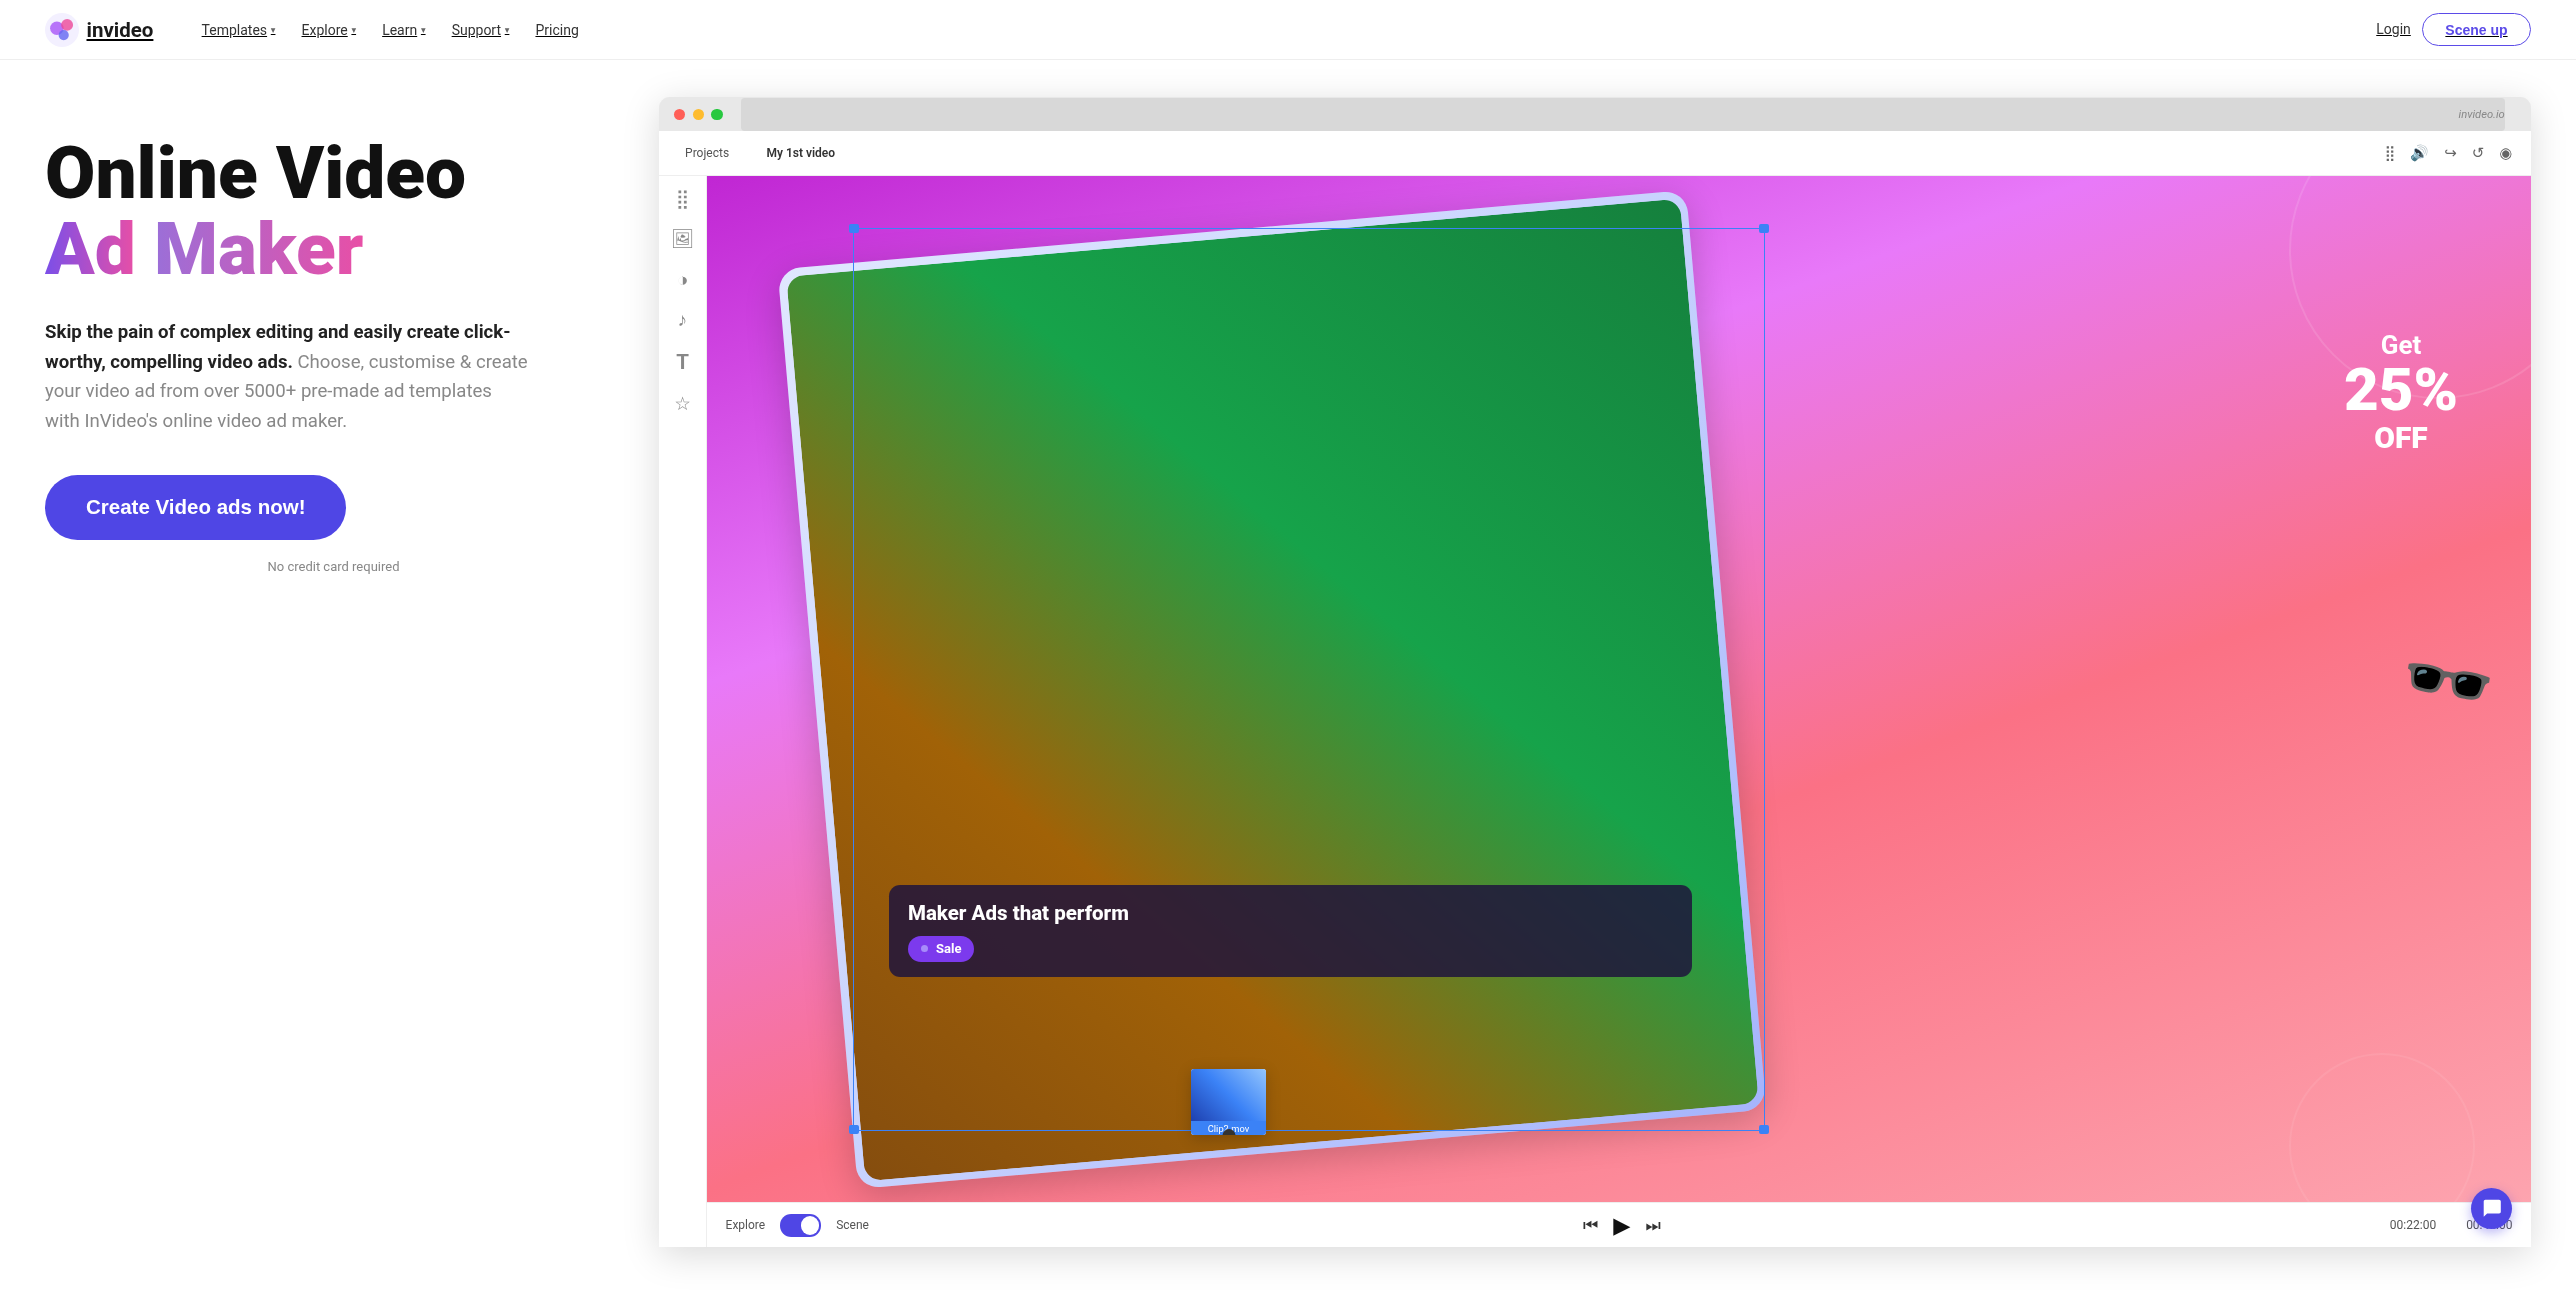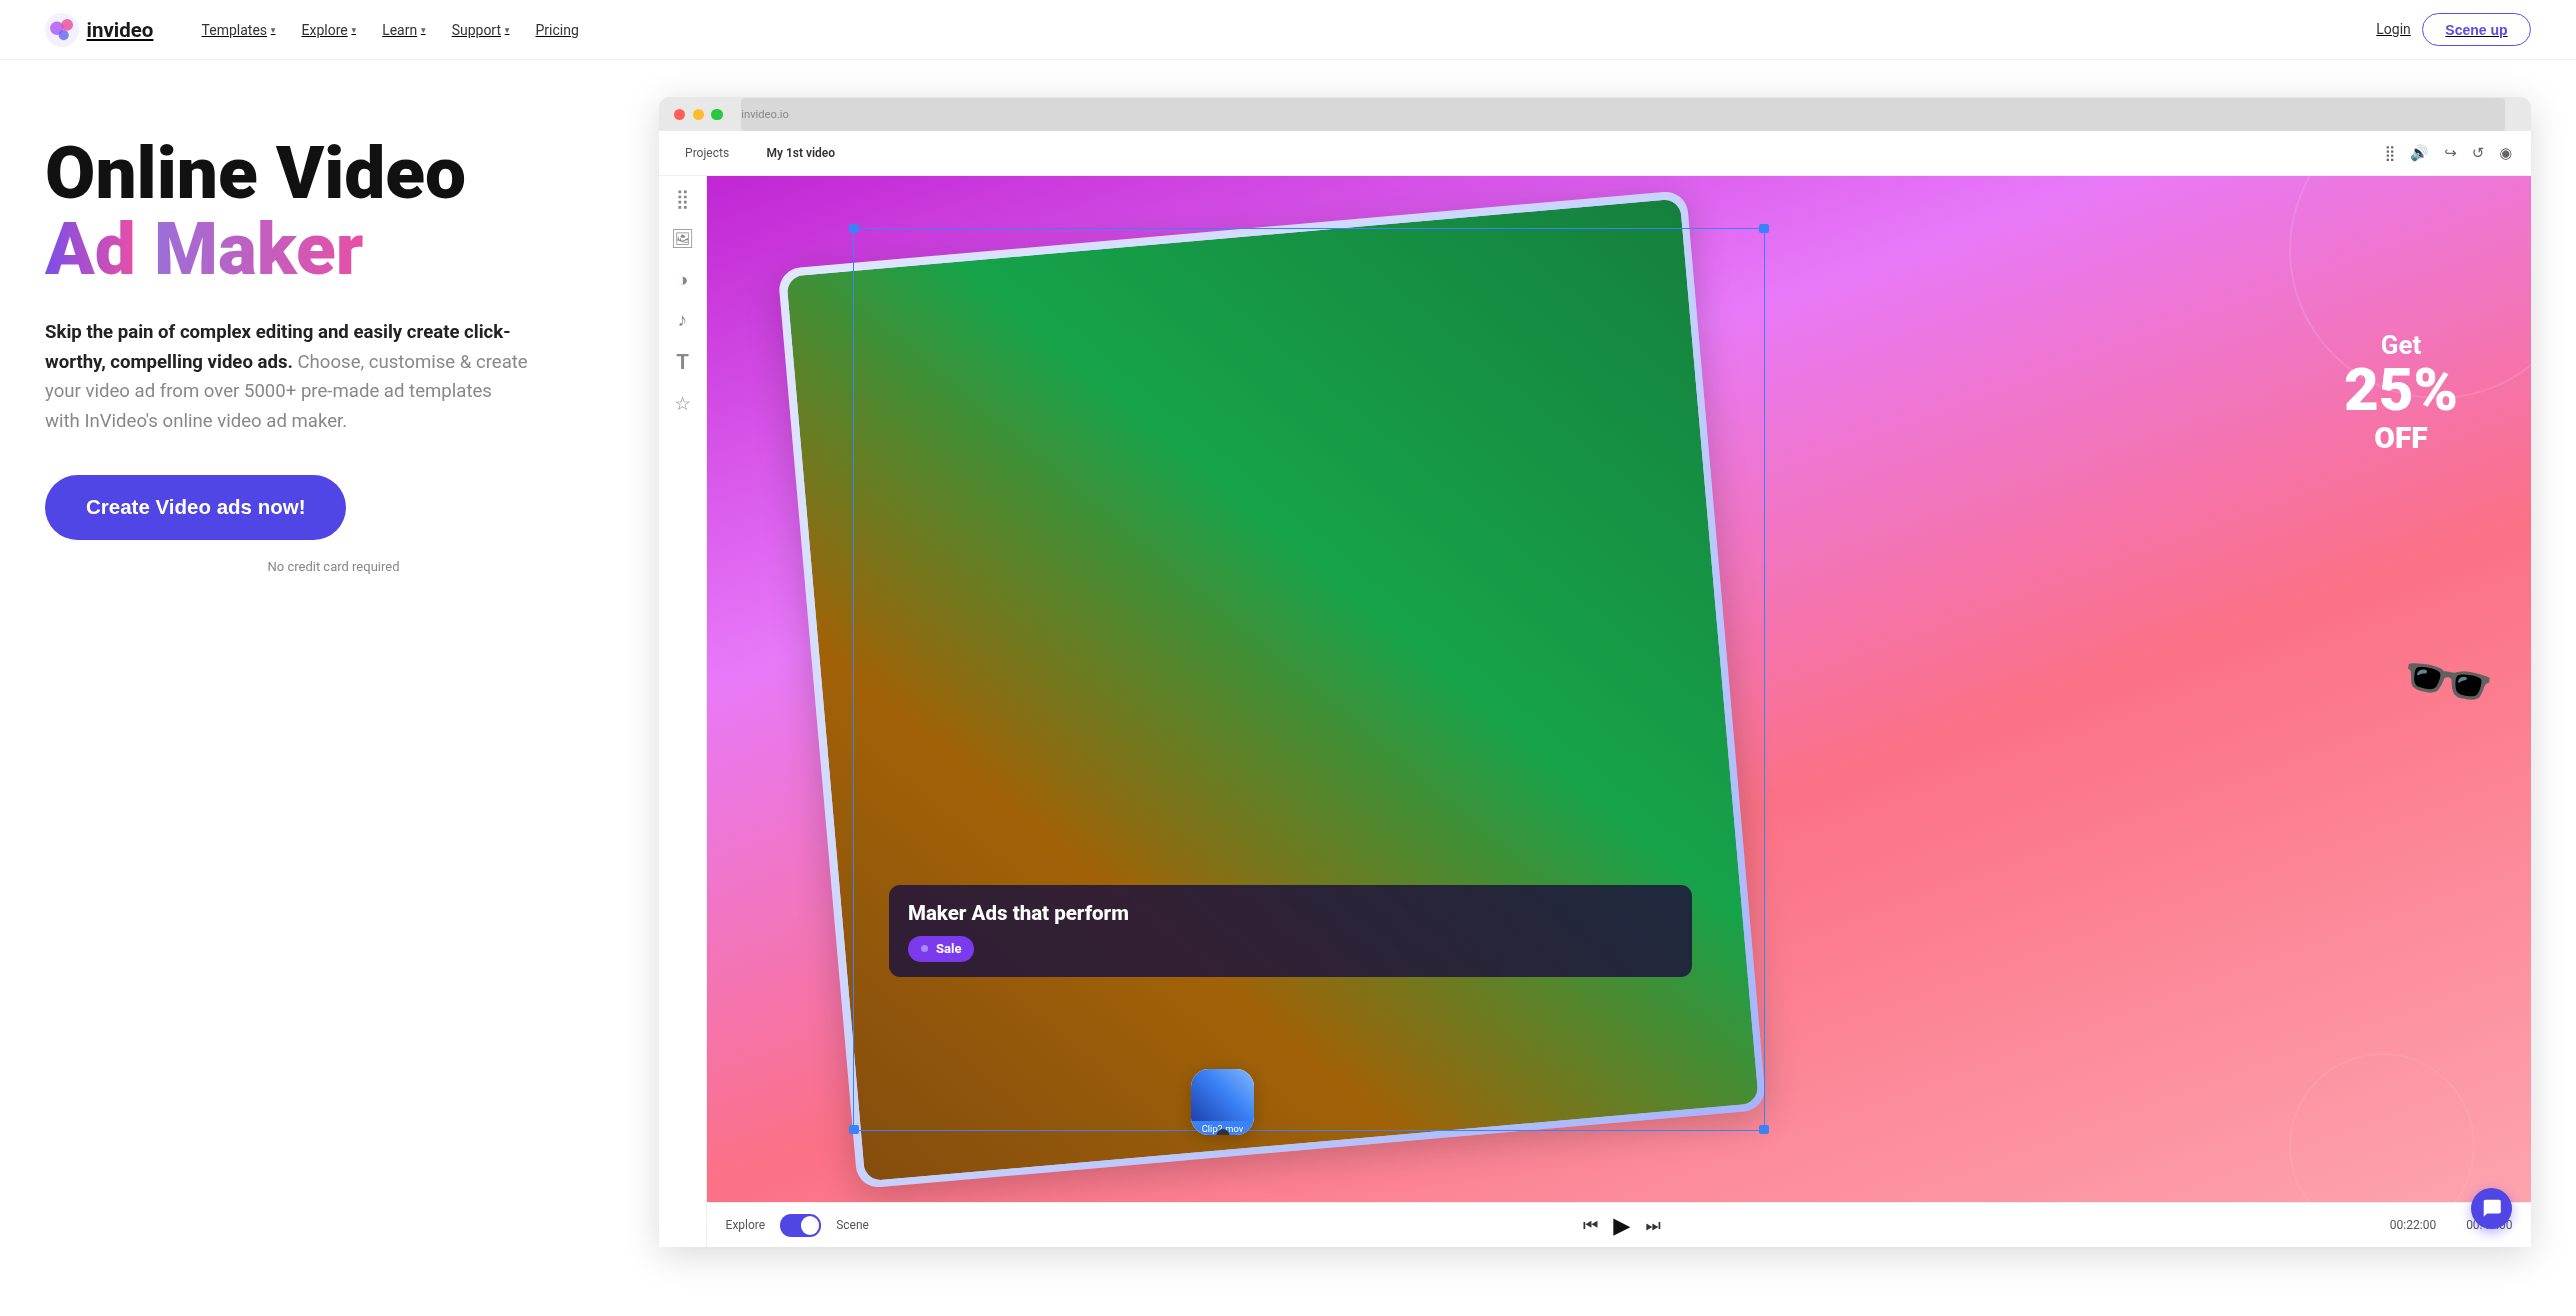--- a/index.html
+++ b/index.html
@@ -59,22 +59,22 @@
       background: #f0f0f0; border-radius: 11.2px 11.2px 0 0; overflow: hidden;
       box-shadow: 0 7.5px 37px rgba(0,0,0,0.15); min-width: 708px;
     }
     .browser-bar {
       background: #e8e8e8; height: 34px; display: flex; align-items: center;
       padding: 0 15px; gap: 7.5px;
     }
     .browser-dot { width: 11.2px; height: 11.2px; border-radius: 50%; }
     .browser-url {
       flex: 1; background: #d8d8d8; border-radius: 3.7px; height: 33px;
-      display: flex; align-items: center; justify-content: flex-start;
-      font-size: 11.2px; color: #888; margin: 0 11.2px;
+      display: flex; align-items: center; justify-content: flex-end;
+      font-size: 11.2px; color: #888; margin: 0 11.2px; font-style: italic;
     }
     .editor-topbar {
       background: #fff; height: 45px; display: flex; align-items: center;
       padding: 0 18.6px; border-bottom: 0.9px solid #eee; gap: 22.4px;
     }
     .editor-tab {
       font-size: 12px; color: #555; padding: 3.7px 7.5px; cursor: pointer;
     }
     .editor-tab.active { color: #333; font-weight: 600; }
     .editor-toolbar-icons { display: flex; gap: 15px; margin-left: auto; font-size: 15px; color: #666; }
@@ -166,22 +166,22 @@
     }
     .timeline-toggle-dot { width: 18.6px; height: 18.6px; background: #fff; border-radius: 50%; margin-left: auto; }
     .timeline-scene { font-size: 12px; color: #555; }
     .timeline-controls { display: flex; gap: 15px; align-items: center; margin: 0 auto; font-size: 17px; color: #333; }
     .timeline-play { font-size: 22.4px; color: #111; }
     .timeline-time { font-size: 12px; color: #555; margin-left: 15px; }
 
     
     .floating-clip {
       position: absolute; bottom: 112px; left: 484px; z-index: 5;
-      background: #fff; border-radius: 18px; overflow: hidden;
-      box-shadow: 0 3.7px 15px rgba(0,0,0,0.2); width: 63px;
+      background: #fff; border-radius: 3px; overflow: hidden;
+      box-shadow: 0 3.7px 15px rgba(0,0,0,0.2); width: 75px;
     }
     .clip-thumb {
       width: 75px; height: 52px;
       background: linear-gradient(45deg, #1e40af 0%, #3b82f6 50%, #93c5fd 100%);
     }
     .clip-label {
       font-size: 9.3px; color: #fff; background: #3b82f6;
       padding: 1.9px 5.6px; text-align: center;
     }
     .clip-drag-dot {

